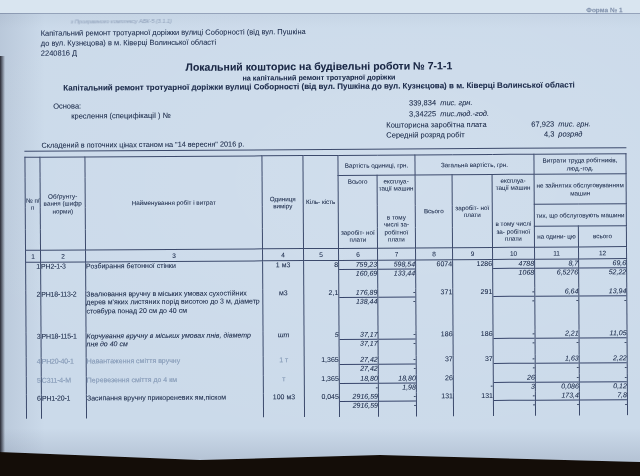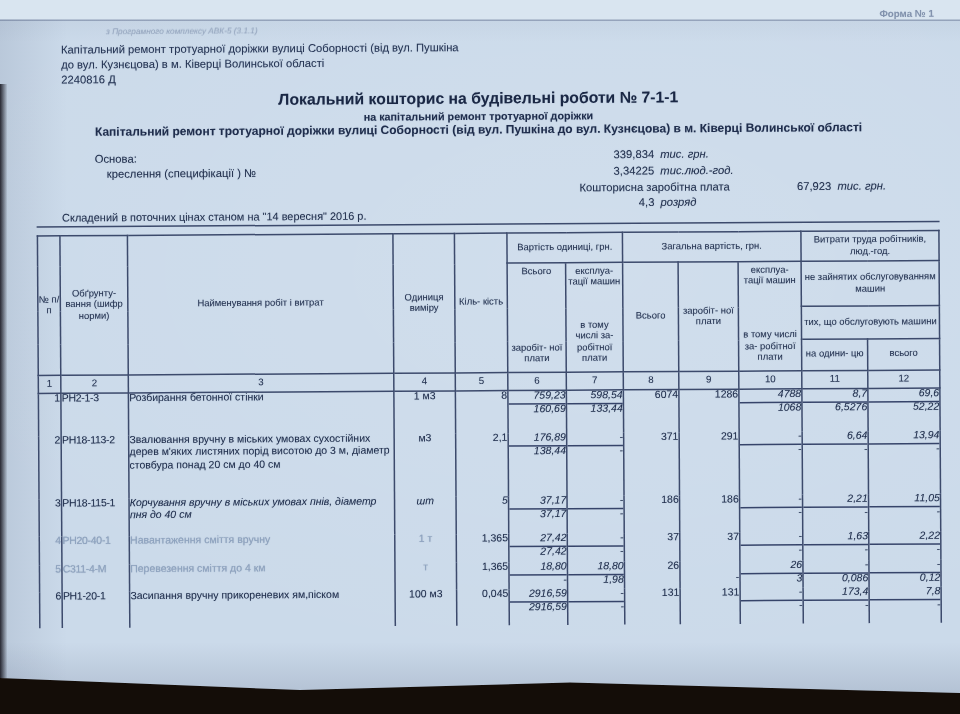--- a/index.html
+++ b/index.html
@@ -26,21 +26,21 @@
     background:linear-gradient(to right, rgba(14,13,22,0.85), rgba(14,13,22,0));}
   .tilt{position:absolute;left:0;top:0;width:640px;height:476px;transform:rotate(-0.35deg);transform-origin:50% 52%;}
 
   .form-label{position:absolute;right:16px;top:8px;font-size:6.5px;font-weight:bold;color:#3c5078;opacity:.55;}
   .program-line{position:absolute;left:72px;top:17px;font-size:5.5px;color:#3c5078;opacity:.38;filter:blur(0.5px);font-style:italic;}
   .address{position:absolute;left:42px;top:27px;width:340px;font-size:7.5px;line-height:10px;color:#273655;}
   .title{position:absolute;left:0;top:60px;width:640px;text-align:center;font-size:10.5px;font-weight:bold;color:#1a2744;}
   .subtitle{position:absolute;left:0;top:73px;width:640px;text-align:center;font-size:7.2px;font-weight:bold;color:#1f2d4c;}
   .objline{position:absolute;left:0;top:82px;width:640px;text-align:center;font-size:8px;font-weight:bold;color:#1f2d4c;}
 
-  .basis-label{position:absolute;left:64px;top:100px;font-size:7.5px;}
+  .basis-label{position:absolute;left:54px;top:100px;font-size:7.5px;}
   .basis-value{position:absolute;left:72px;top:110px;font-size:7.5px;}
   .totals{position:absolute;left:387px;top:99px;width:232px;font-size:7.5px;line-height:10.8px;}
   .totals .trow{display:flex;}
   .totals .tlabel{width:118px;}
   .totals .tvalue{width:50px;text-align:right;}
   .totals .tunit{width:60px;padding-left:4px;font-style:italic;}
   .date-line{position:absolute;left:42px;top:139px;font-size:7.3px;}
   .date-rule{position:absolute;left:25px;top:149px;width:602px;height:1px;background:#3c4a6c;}
 
   table.est{position:absolute;left:25px;top:155px;width:602px;border-collapse:collapse;table-layout:fixed;}
@@ -103,20 +103,21 @@
         <div class="trow">
           <span class="tvalue">3,34225</span>
           <span class="tunit">тис.люд.-год.</span>
         </div>
         <div class="trow">
           <span class="tlabel">Кошторисна заробітна плата</span>
           <span class="tvalue">67,923</span>
           <span class="tunit">тис. грн.</span>
         </div>
         <div class="trow">
+          <span class="tlabel">Середній розряд робіт</span>
           <span class="tvalue">4,3</span>
           <span class="tunit">розряд</span>
         </div>
       </div>
 
       <div class="date-line">Складений в поточних цінах станом на "14 вересня" 2016 р.</div>
       <div class="date-rule"></div>
 
       <table class="est">
         <colgroup>

